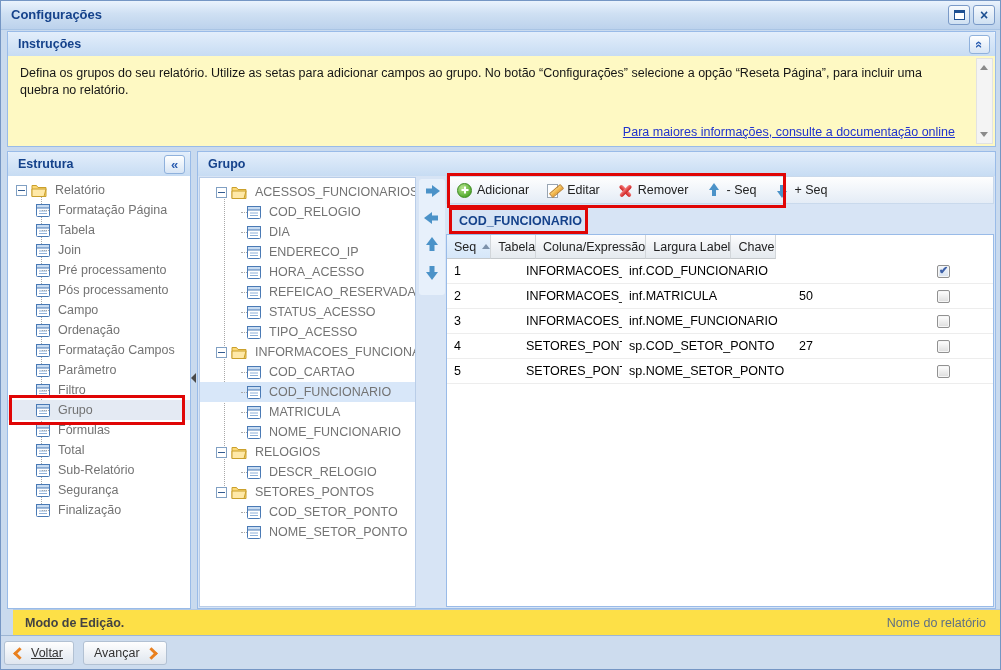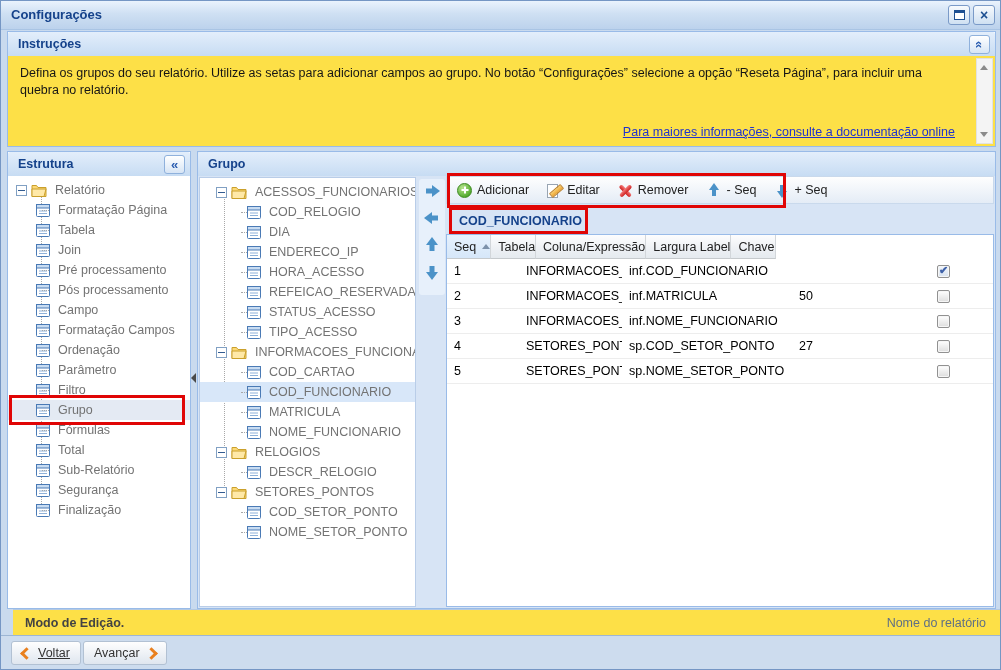--- a/index.html
+++ b/index.html
@@ -23,21 +23,21 @@
   .phead{position:absolute;left:0;top:0;right:0;height:24px;
     background:linear-gradient(#e3eefb,#c7dcf3);border-bottom:1px solid #99bbe8;border-radius:2px 2px 0 0;}
   .ptitle{position:absolute;left:10px;top:5px;font-weight:bold;color:#15428b;font-size:12.5px;}
   .ptool{position:absolute;right:5px;top:3px;width:19px;height:17px;border:1px solid #8fb1dc;border-radius:3px;
     background:linear-gradient(#ffffff,#d7e5f5);display:flex;align-items:center;justify-content:center;cursor:pointer;}
   .ico-chevup{display:block;line-height:1;}
   .ico-chevup::after{content:"«";display:inline-block;transform:rotate(90deg);font-weight:bold;color:#2a5db0;font-size:13px;}
   .ico-chevleft::after{content:"«";font-weight:bold;color:#2a5db0;font-size:13px;line-height:1;}
   
   #instrPanel{left:6px;top:30px;width:989px;height:116px;}
-  .instr-body{position:absolute;left:0;top:24px;right:0;bottom:0;background:#fde047;}
+  .instr-body{position:absolute;left:0;top:24px;right:0;bottom:0;background:#fef9c3;}
   .instr-text{position:absolute;left:12px;top:9px;width:938px;color:#151515;font-size:12.5px;line-height:17px;}
   .doc-link{position:absolute;right:40px;bottom:7px;color:#2133cc;font-size:12.5px;text-decoration:underline;cursor:pointer;}
   .vscroll{position:absolute;top:2px;right:2px;bottom:2px;width:17px;background:#f4f4f4;border:1px solid #e2e2e2;box-sizing:border-box;}
   .sb-btn{position:absolute;left:0;right:0;height:15px;cursor:pointer;}
   .sb-btn.up{top:1px;} .sb-btn.down{bottom:1px;}
   .sb-btn.up::after{content:"";position:absolute;left:3px;top:5px;border:4px solid transparent;border-top-width:0;border-bottom:5px solid #8b8b8b;}
   .sb-btn.down::after{content:"";position:absolute;left:3px;top:5px;border:4px solid transparent;border-bottom-width:0;border-top:5px solid #8b8b8b;}
   
   #estruturaPanel{left:6px;top:150px;width:184px;height:458px;}
   .estr-body{position:absolute;left:0;top:24px;right:0;bottom:0;background:#fff;overflow:hidden;}
@@ -115,21 +115,21 @@
   
   .split-arrow{position:absolute;left:190px;top:372px;width:0;height:0;border-top:5px solid transparent;border-bottom:5px solid transparent;border-right:5px solid #4a4a4a;z-index:4;cursor:pointer;}
   
   .statusbar{position:absolute;left:12px;right:0;top:608px;height:26px;background:#fde047;border-top:1px solid #b4c9e2;}
   .status-left{position:absolute;left:12px;top:6px;font-weight:bold;color:#434343;font-size:12.5px;}
   .status-right{position:absolute;right:14px;top:6px;color:#5f6f85;font-size:12.5px;}
   .status-sep{position:absolute;left:0;right:0;top:634px;height:1px;background:#9db6d4;}
   .footer{position:absolute;left:0;right:0;top:635px;bottom:0;background:#cddcee;}
   .navbtn{position:absolute;top:5px;height:24px;box-sizing:border-box;border:1px solid #b2c1d3;border-radius:3px;
     background:linear-gradient(#fefefe,#dfe6ef);display:flex;align-items:center;gap:7px;padding:0 10px;cursor:pointer;color:#333;font-size:12.5px;}
-  #btnVoltar{left:10px;text-decoration:underline;} #btnAvancar{left:82px;}
+  #btnVoltar{left:3px;text-decoration:underline;} #btnAvancar{left:82px;}
   .chev{width:6px;height:6px;border-top:3px solid #e9801f;border-right:3px solid #e9801f;display:inline-block;flex:none;}
   .chev.left{transform:rotate(-135deg);} .chev.right{transform:rotate(45deg);}
 </style>
 </head>
 <body>
 
 <div class="window">
 
   <div class="titlebar">
     <span class="title">Configurações</span>
@@ -255,33 +255,33 @@
           <div class="titem leaf">
 
     <span class="ticon leaf-icon">
       <svg width="14" height="13" viewBox="0 0 14 13">
         <rect x="0.5" y="0.5" width="13" height="12" rx="1" fill="#ffffff" stroke="#4a7ab5"></rect>
         <rect x="0.5" y="0.5" width="13" height="3.5" fill="#c8dcf2" stroke="#4a7ab5"></rect>
         <line x1="3" y1="7" x2="11" y2="7" stroke="#8fb1d9"></line>
         <line x1="3" y1="9.5" x2="11" y2="9.5" stroke="#8fb1d9"></line>
       </svg>
     </span>
+    <span class="tlabel">Ordenação</span>
+  </div>
+          <div class="titem leaf">
+
+    <span class="ticon leaf-icon">
+      <svg width="14" height="13" viewBox="0 0 14 13">
+        <rect x="0.5" y="0.5" width="13" height="12" rx="1" fill="#ffffff" stroke="#4a7ab5"></rect>
+        <rect x="0.5" y="0.5" width="13" height="3.5" fill="#c8dcf2" stroke="#4a7ab5"></rect>
+        <line x1="3" y1="7" x2="11" y2="7" stroke="#8fb1d9"></line>
+        <line x1="3" y1="9.5" x2="11" y2="9.5" stroke="#8fb1d9"></line>
+      </svg>
+    </span>
     <span class="tlabel">Formatação Campos</span>
-  </div>
-          <div class="titem leaf">
-
-    <span class="ticon leaf-icon">
-      <svg width="14" height="13" viewBox="0 0 14 13">
-        <rect x="0.5" y="0.5" width="13" height="12" rx="1" fill="#ffffff" stroke="#4a7ab5"></rect>
-        <rect x="0.5" y="0.5" width="13" height="3.5" fill="#c8dcf2" stroke="#4a7ab5"></rect>
-        <line x1="3" y1="7" x2="11" y2="7" stroke="#8fb1d9"></line>
-        <line x1="3" y1="9.5" x2="11" y2="9.5" stroke="#8fb1d9"></line>
-      </svg>
-    </span>
-    <span class="tlabel">Ordenação</span>
   </div>
           <div class="titem leaf">
 
     <span class="ticon leaf-icon">
       <svg width="14" height="13" viewBox="0 0 14 13">
         <rect x="0.5" y="0.5" width="13" height="12" rx="1" fill="#ffffff" stroke="#4a7ab5"></rect>
         <rect x="0.5" y="0.5" width="13" height="3.5" fill="#c8dcf2" stroke="#4a7ab5"></rect>
         <line x1="3" y1="7" x2="11" y2="7" stroke="#8fb1d9"></line>
         <line x1="3" y1="9.5" x2="11" y2="9.5" stroke="#8fb1d9"></line>
       </svg>

